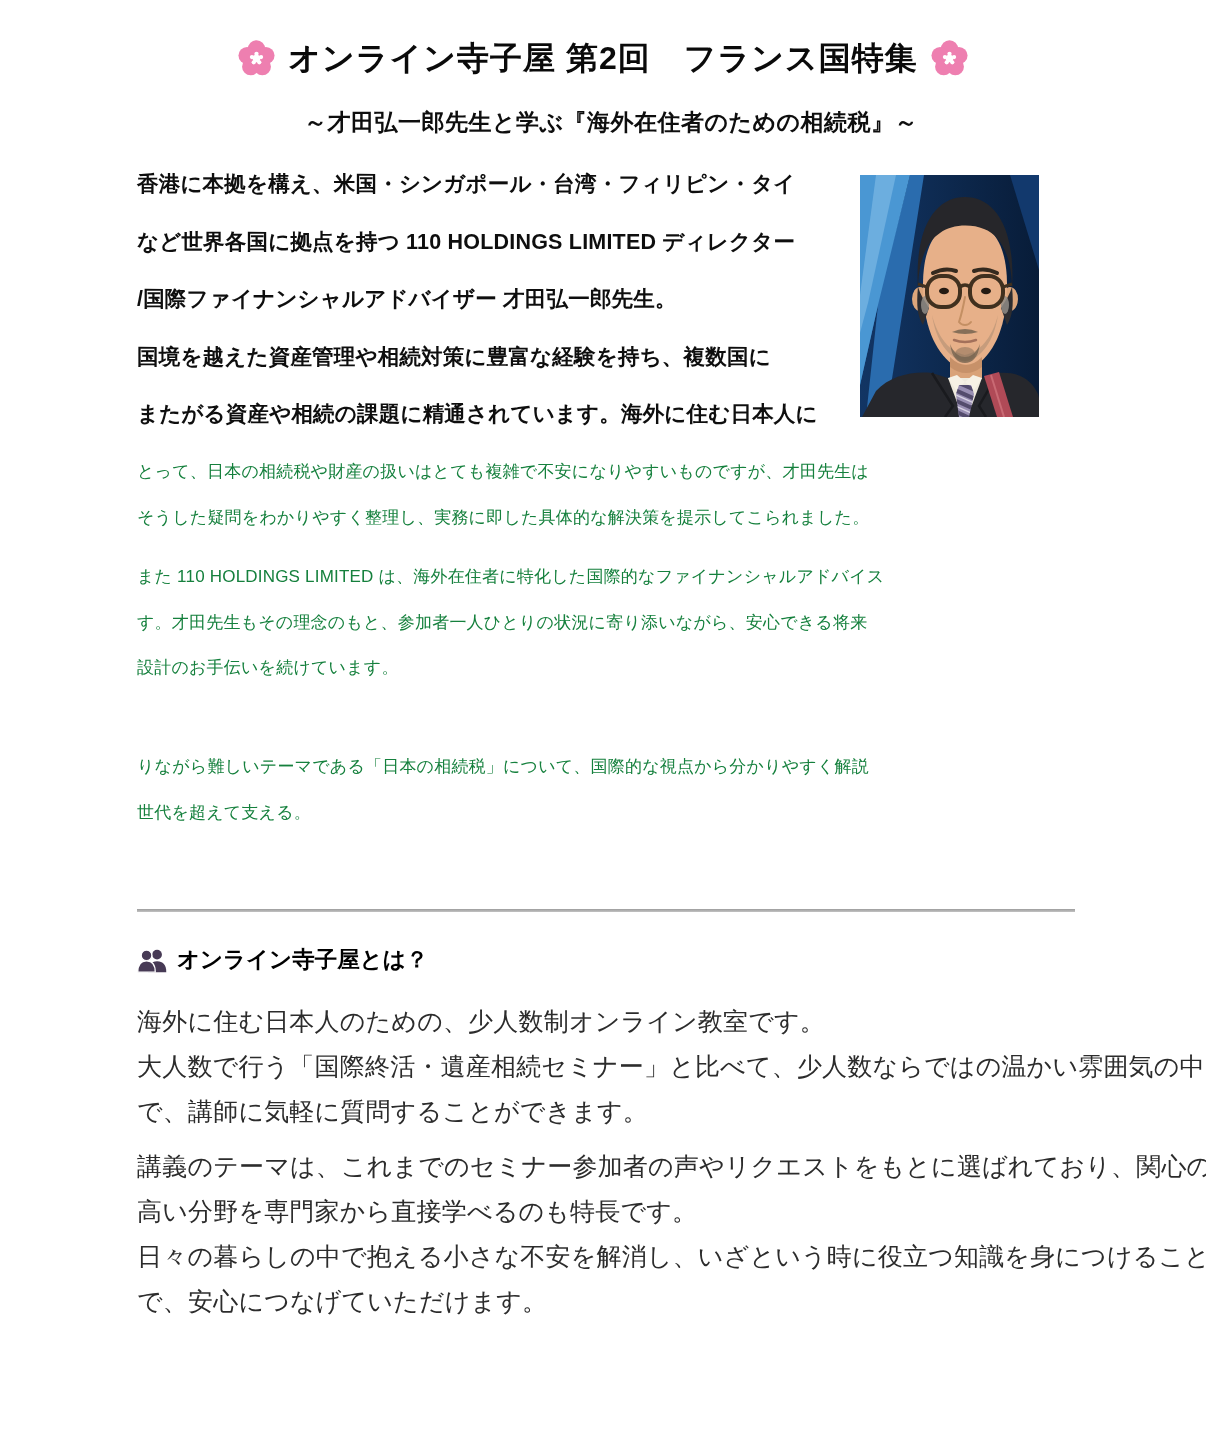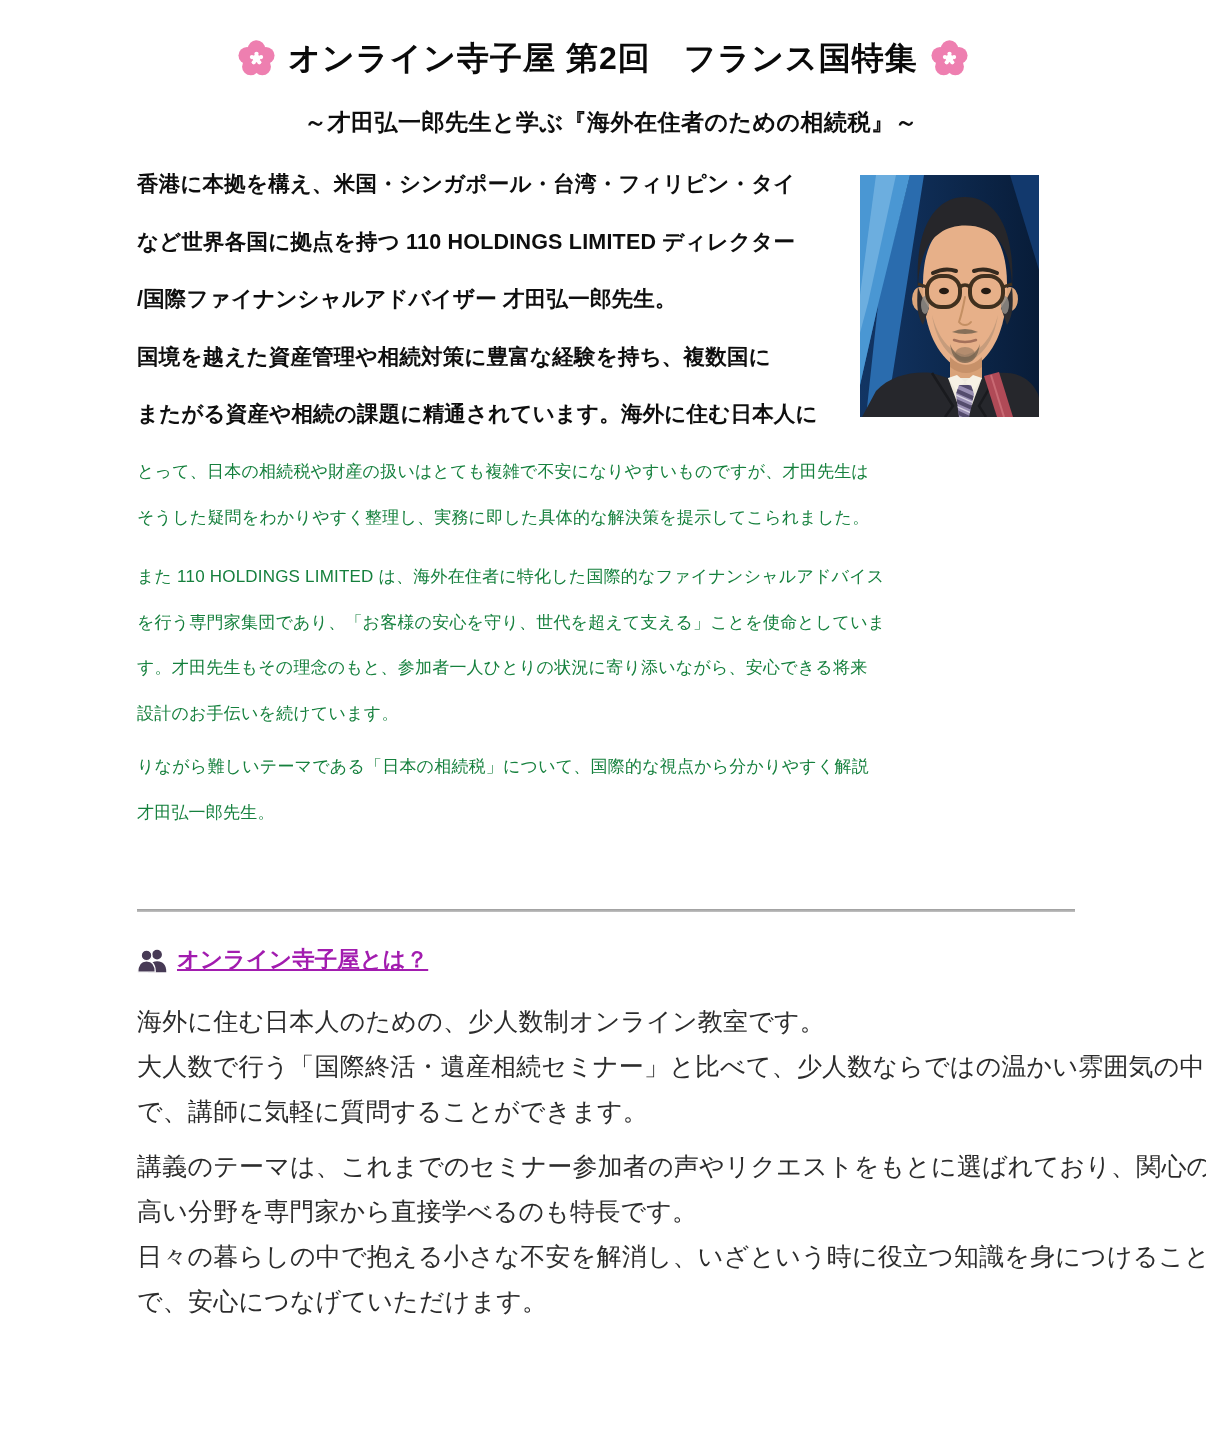--- a/index.html
+++ b/index.html
@@ -42,21 +42,21 @@
     position:absolute;left:137px;top:909px;width:938px;height:3px;
     background:linear-gradient(#9d9d9d,#c2c2c2);
   }
   
   .section-heading{
     position:absolute;left:137px;top:944px;height:32px;
     display:flex;align-items:center;gap:10px;
   }
   .people-icon{width:30px;height:25px;display:block;}
   .section-heading-text{
-    font-size:22.5px;font-weight:700;line-height:32px;white-space:nowrap;color:#a21caf;text-decoration:underline;
+    font-size:22.5px;font-weight:700;line-height:32px;white-space:nowrap;color:#000000;
   }
   
   .photo{
     position:absolute;left:860px;top:175px;width:179px;height:242px;
     overflow:hidden;
   }
   .photo svg{display:block;width:179px;height:242px;}
 </style>
 </head>
 <body>
@@ -182,28 +182,27 @@
       <div class="line-b">またがる資産や相続の課題に精通されています。海外に住む日本人に</div>
     </div>
 
   <div id="intro-cont" class="block">
       <div class="line-c">とって、日本の相続税や財産の扱いはとても複雑で不安になりやすいものですが、才田先生は</div>
       <div class="line-c">そうした疑問をわかりやすく整理し、実務に即した具体的な解決策を提示してこられました。</div>
     </div>
 
   <div id="para-mission" class="block">
       <div class="line-c">また 110 HOLDINGS LIMITED は、海外在住者に特化した国際的なファイナンシャルアドバイス</div>
-      <div class="line-c">を行う専門家集団であり、「お客様の安心を守り、世代を超えて支える」ことを使命としていま</div>
       <div class="line-c">す。才田先生もその理念のもと、参加者一人ひとりの状況に寄り添いながら、安心できる将来</div>
       <div class="line-c">設計のお手伝いを続けています。</div>
     </div>
 
   <div id="para-event" class="block">
       <div class="line-c">りながら難しいテーマである「日本の相続税」について、国際的な視点から分かりやすく解説</div>
-      <div class="line-c">才田弘一郎先生。</div>
+      <div class="line-c">世代を超えて支える。</div>
     </div>
 
   <div class="divider"></div>
 
   <div class="section-heading">
     <svg class="people-icon" viewBox="0 0 38 32" aria-hidden="true">
       <g fill="#473a55">
         <circle cx="25.5" cy="8.5" r="6.2"></circle>
         <path d="M14,31 C14,21.5 18,17 25.5,17 C33,17 37.3,21.5 37.3,31 Z"></path>
       </g>

